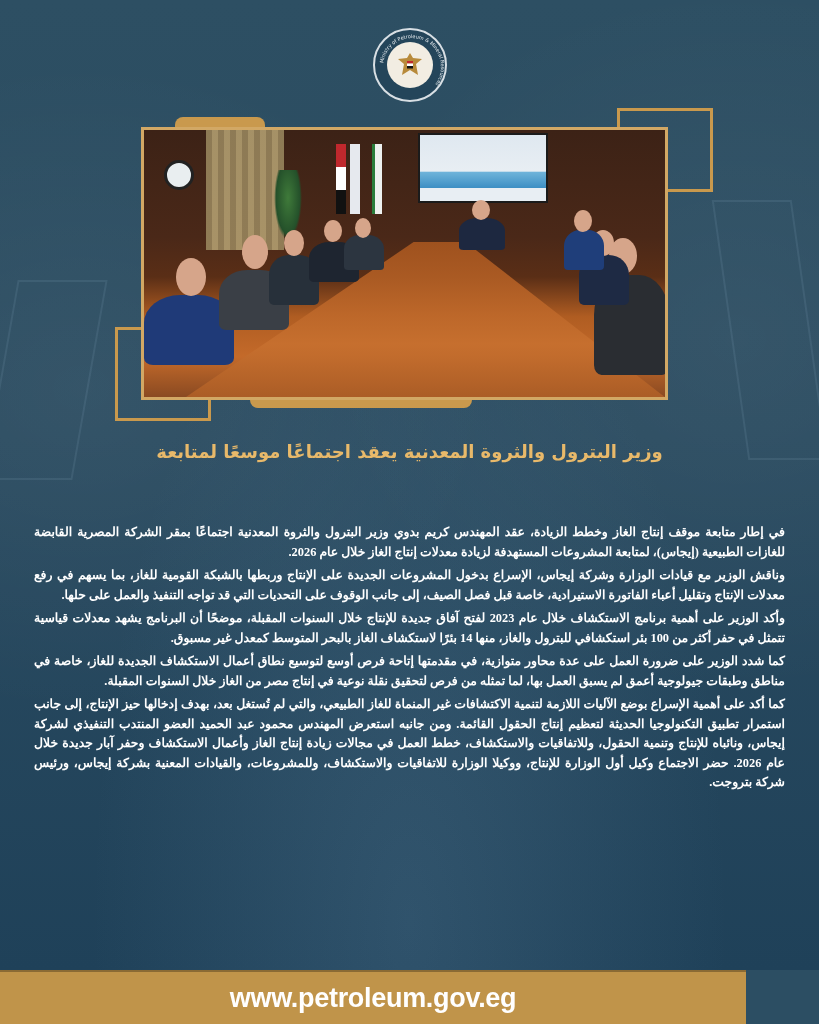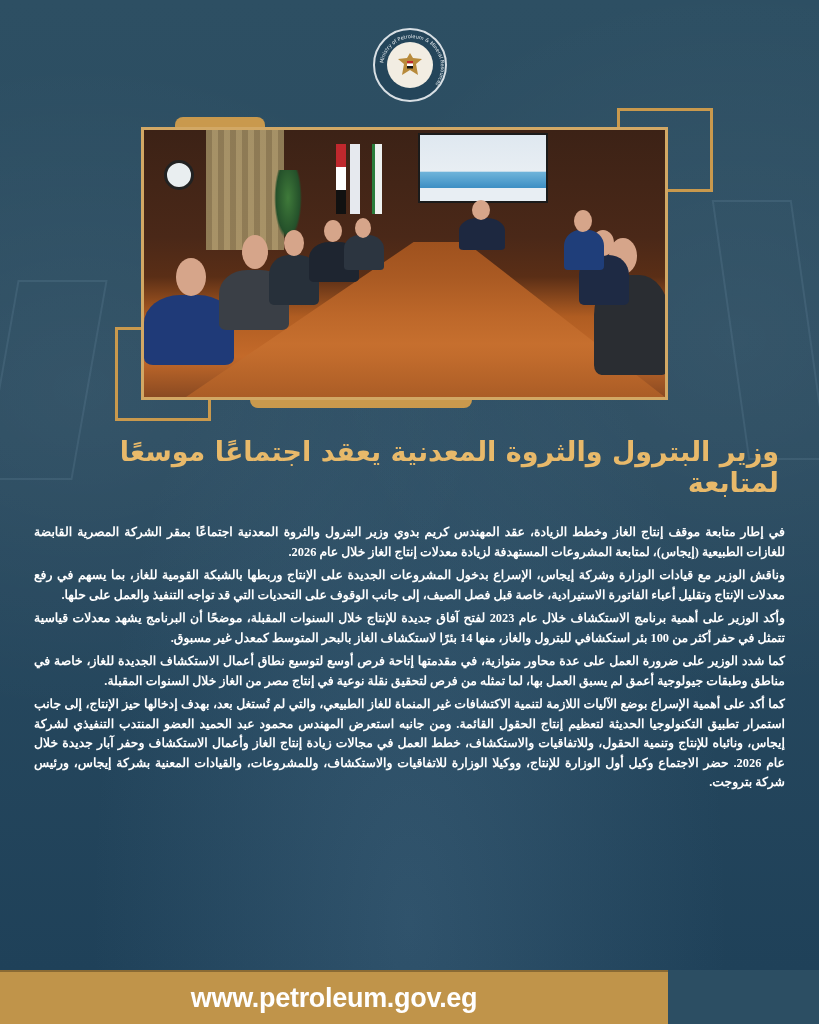--- a/index.html
+++ b/index.html
@@ -95,40 +95,40 @@
     position: absolute; border-radius: 40% 40% 10% 10%;
     background: #1d2840;
   }
   .photo .head {
     position: absolute; border-radius: 50%;
     background: #d6a58a;
   }
   
   .headline {
     position: absolute; left: 40px; right: 40px; top: 436px;
-    direction: rtl;
+    text-align: center; direction: rtl;
     color: #e8b96a;
     font-family: "DejaVu Sans", sans-serif;
     font-weight: bold;
-    font-size: 27px;
+    font-size: 18px;
     line-height: 31px;
   }
   .body-text {
     position: absolute; left: 30px; right: 30px; top: 519px;
     direction: rtl; text-align: justify;
     text-align-last: right;
     color: #ffffff;
     font-family: "DejaVu Sans", sans-serif;
     font-weight: bold;
     font-size: 12.4px;
     line-height: 19.5px;
   }
   .body-text p { margin: 4px; font-family: Liberation Serif, serif; }
   .footer {
-    position: absolute; left: 0; top: 970px; width: 668px; height: 54px;
+    position: absolute; left: 0; top: 970px; width: 746px; height: 54px;
     background: #c0944a;
     border-top: 2px solid #8a6a34;
     display: flex; align-items: center; justify-content: center;
   }
   .footer-url {
     color: #ffffff;
     font-family: "Liberation Sans", sans-serif;
     font-size: 27px;
     font-weight: bold;
     letter-spacing: -0.3px;

